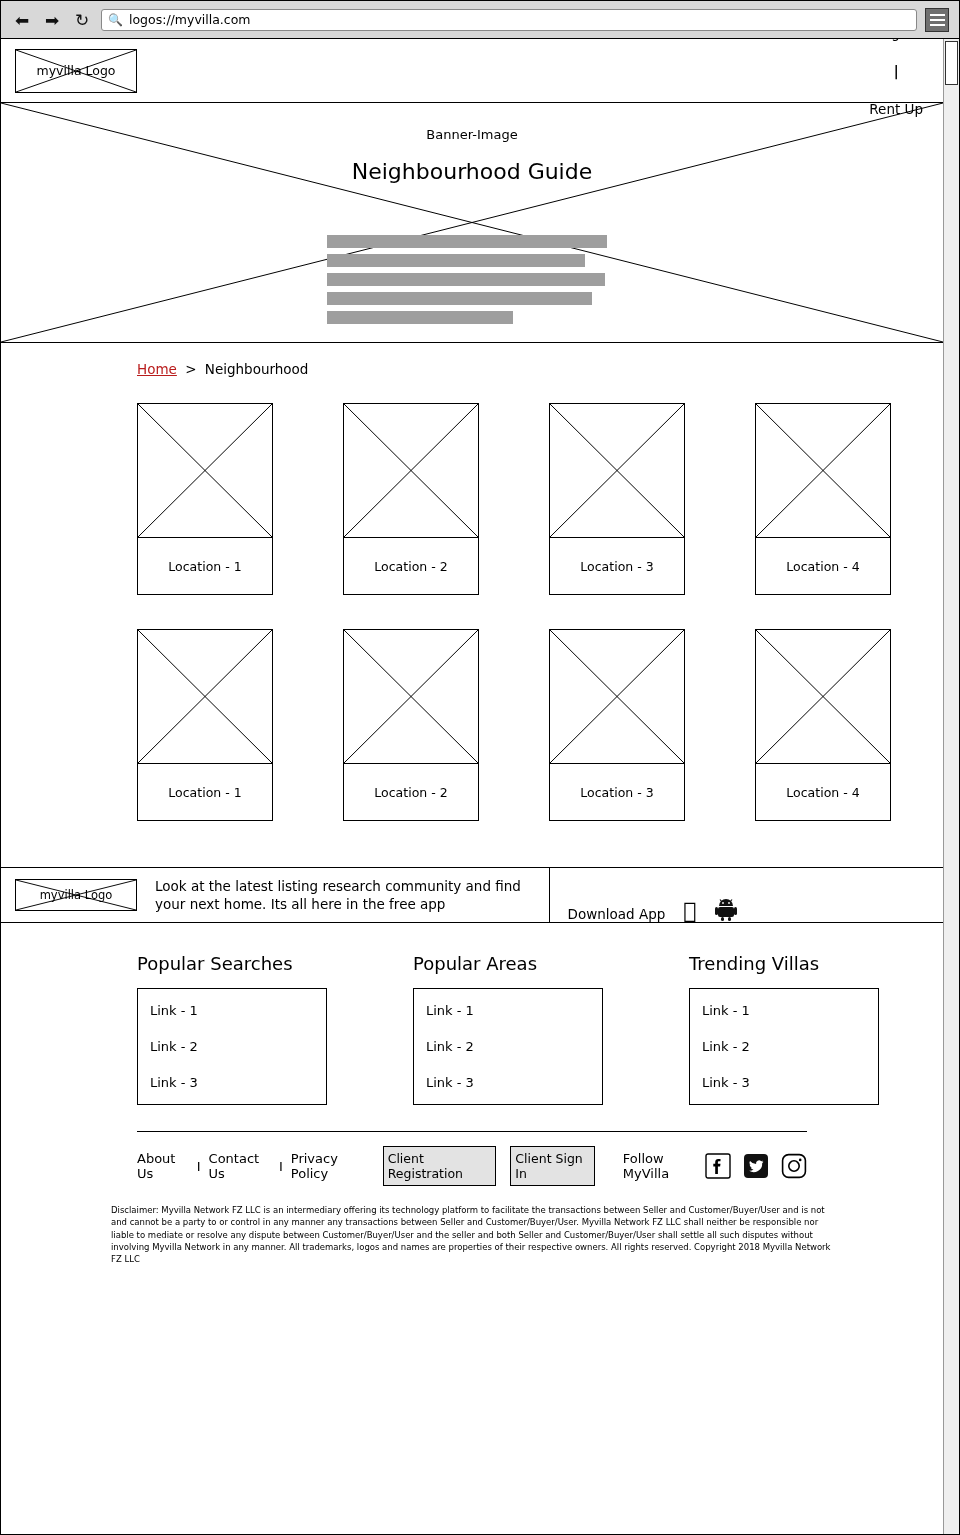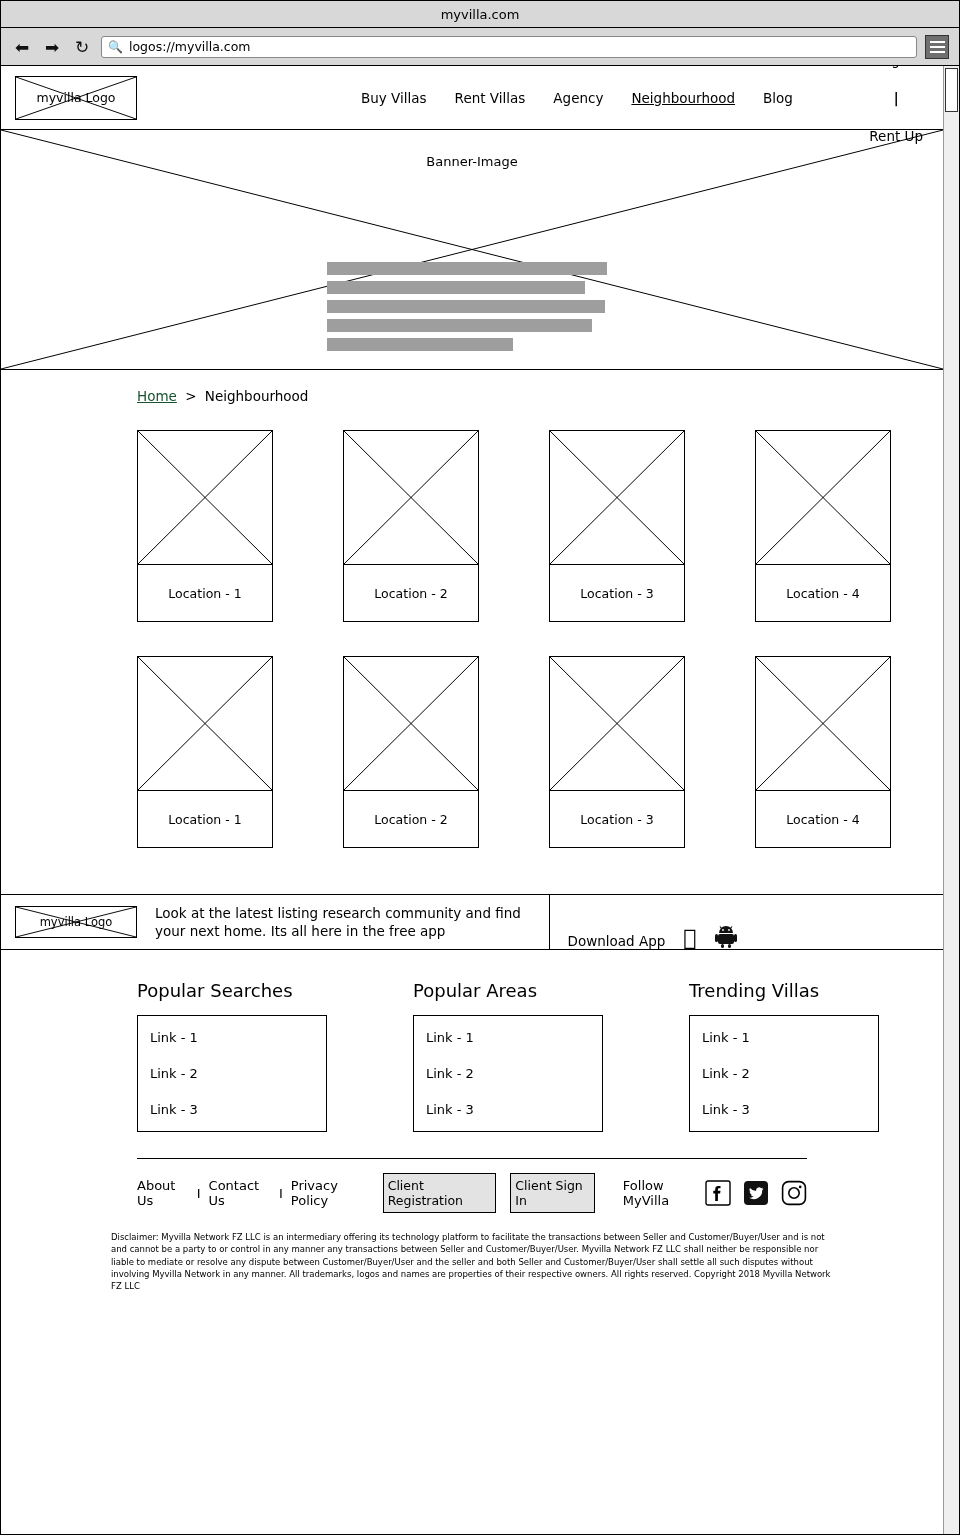--- a/index.html
+++ b/index.html
@@ -150,21 +150,21 @@
     width: 290px;
     display: flex; flex-direction: column; gap: 6px;
   }
   .bars i { display:block; height: 13px; background: #9e9e9e; }
 
   
   .crumb {
     padding: 18px 0 0 136px;
     font-size: 13.5px;
   }
-  .crumb a { color: #14532d; text-decoration: underline; }
+  .crumb a { color: #b91c1c; text-decoration: underline; }
   .crumb .arrow { margin: 0 4px; }
 
   
   .content {
     padding: 26px 0 0 0;
   }
   .grid {
     width: 760px;
     margin: 0 auto 0 136px;
     display: grid;
@@ -281,23 +281,20 @@
     line-height: 1.45;
     color: #000;
     text-align: left;
   }
 </style>
 </head>
 <body>
 
 <div class="browser">
 
-  <div class="titlebar">
-    <span>myvilla.com</span>
-  </div>
 
   <div class="toolbar">
     <div class="navbtn">⬅</div>
     <div class="navbtn">➡</div>
     <div class="navbtn">↻</div>
     <div class="urlbar">
       <span class="mag">🔍</span>
       <span>logos://myvilla.com</span>
     </div>
     <div class="hamburger">
@@ -314,43 +311,37 @@
         <div class="logo-box">
           <div class="xmark">
             <svg viewBox="0 0 122 44" preserveAspectRatio="none">
               <line x1="0" y1="0" x2="122" y2="44" stroke="#000" stroke-width="1"></line>
               <line x1="122" y1="0" x2="0" y2="44" stroke="#000" stroke-width="1"></line>
             </svg>
           </div>
           <span class="logo-text">myvilla Logo</span>
         </div>
 
-        <div class="main-nav">
-          <a href="#">Buy Villas</a>
-          <a href="#">Rent Villas</a>
-          <a href="#">Agency</a>
-          <a href="#" class="active">Neighbourhood</a>
-          <a href="#">Blog</a>
-        </div>
 
         <div class="auth">
           <span>Log In</span>
           <span class="sep">|</span>
           <span>Rent Up</span>
         </div>
       </div>
 
       <div class="banner">
         <div class="xmark">
           <svg viewBox="0 0 944 240" preserveAspectRatio="none">
             <line x1="0" y1="0" x2="944" y2="240"></line>
             <line x1="944" y1="0" x2="0" y2="240"></line>
           </svg>
         </div>
         <div class="banner-label">Banner-Image</div>
+        <div class="banner-title">Neighbourhood Guide</div>
         <div class="bars">
           <i style="width:280px"></i>
           <i style="width:258px"></i>
           <i style="width:278px"></i>
           <i style="width:265px"></i>
           <i style="width:186px"></i>
         </div>
       </div>
 
       <div class="crumb">

